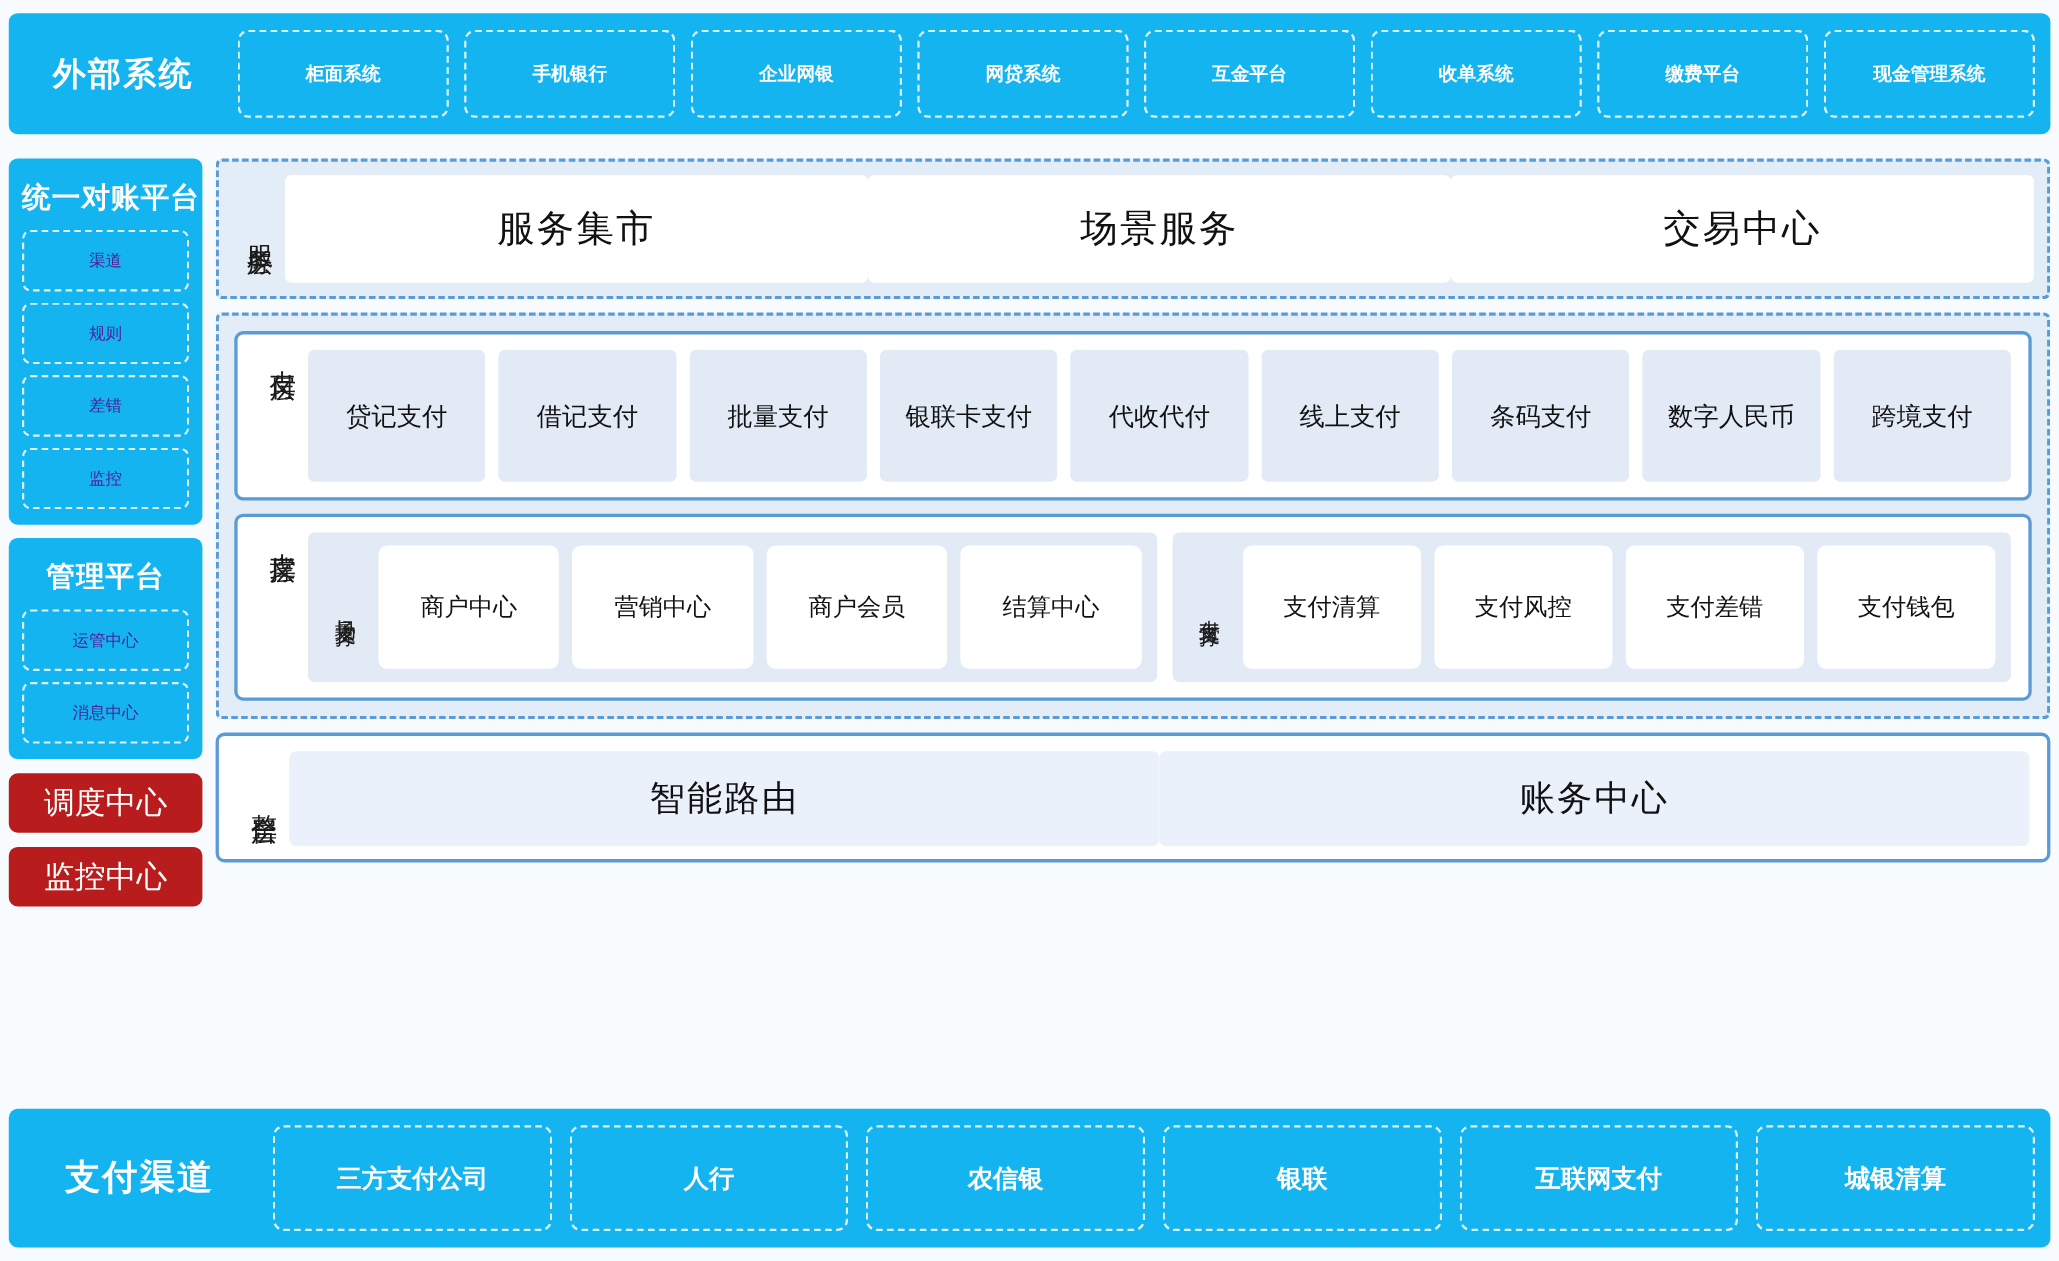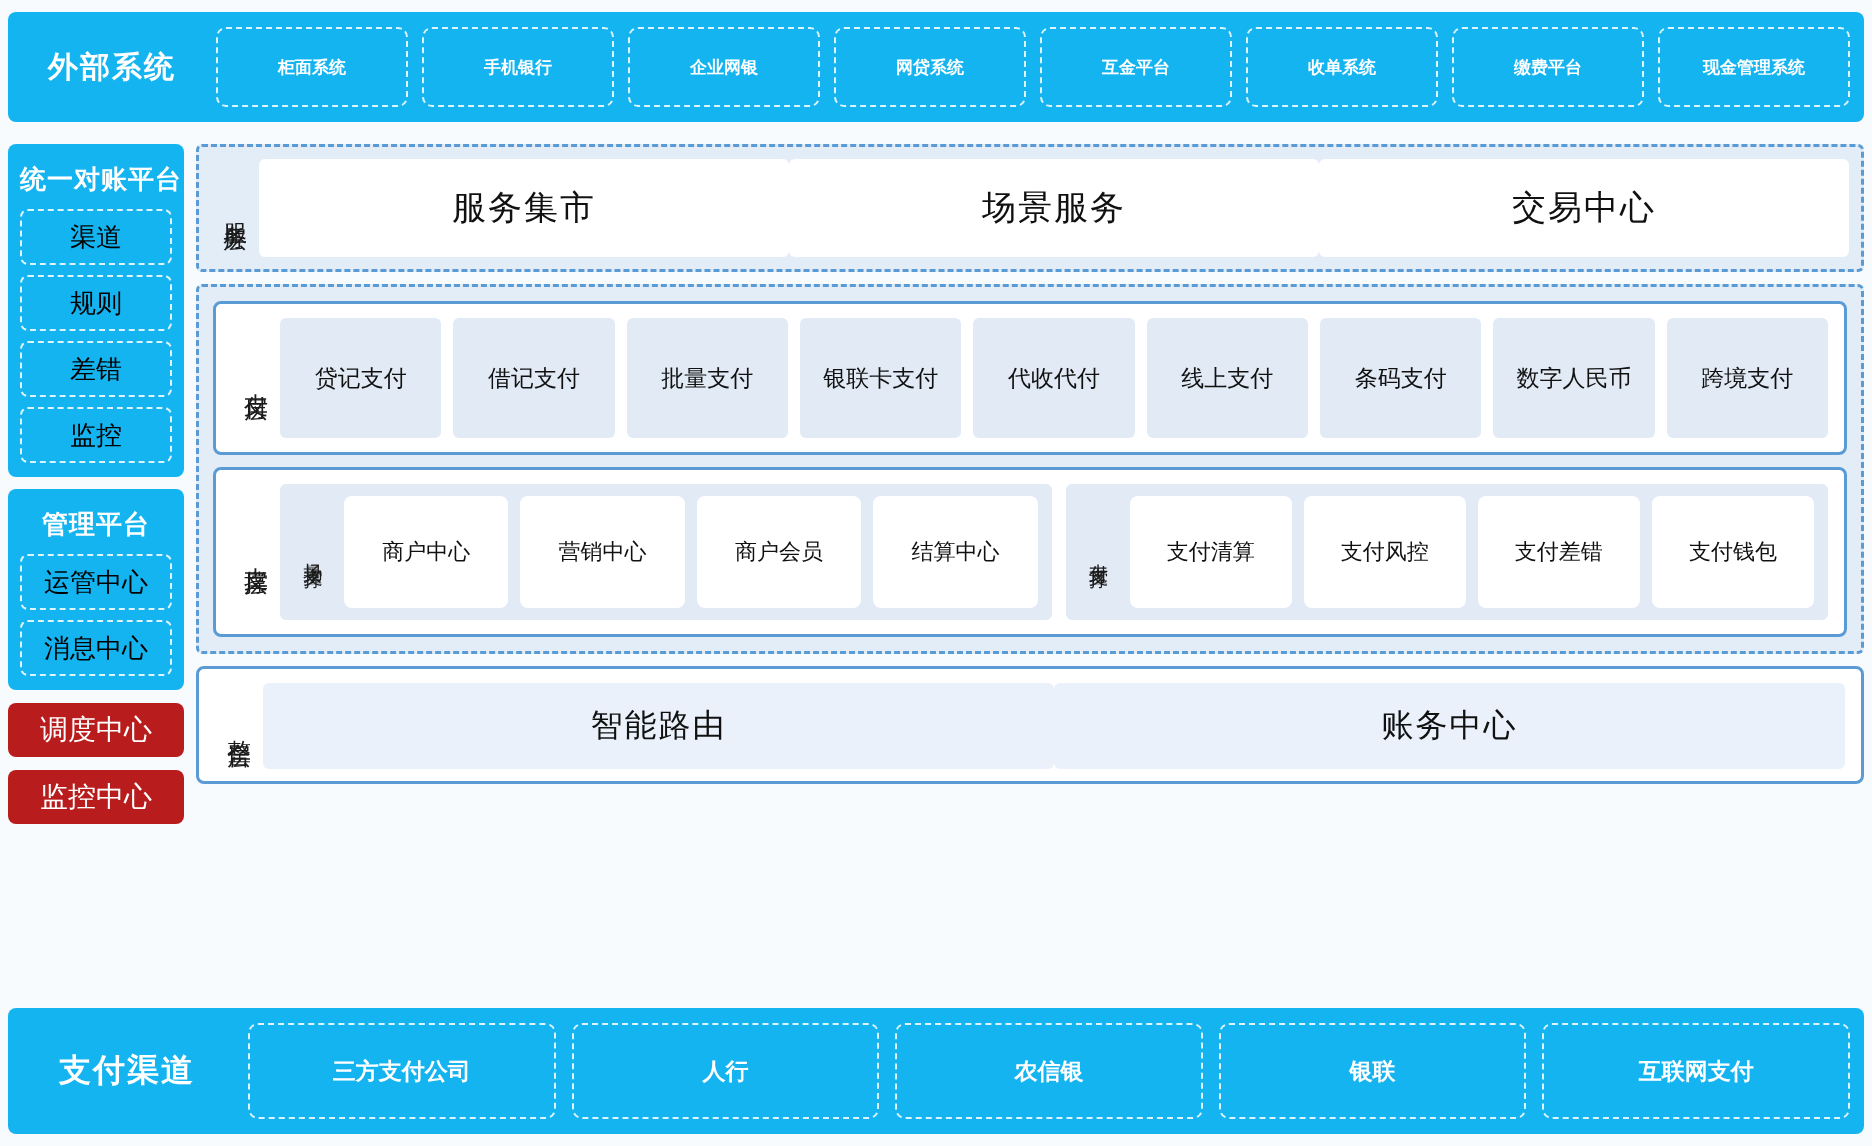--- a/index.html
+++ b/index.html
@@ -62,21 +62,21 @@
     margin-bottom: 12px;
   }
   .left-card-title {
     color: #fff; font-size: 26px; font-weight: bold;
     text-align: center; padding: 8px 0 12px 0;
     letter-spacing: 1px; white-space: nowrap;
   }
   .left-sub {
     border: 2px dashed rgba(255,255,255,0.85);
     border-radius: 8px;
-    color: #000000; font-size: 26px;
+    color: #4c1d95; font-size: 15px;
     height: 56px; margin-bottom: 10px;
     display: flex; align-items: center; justify-content: center;
     white-space: nowrap;
   }
   .left-sub:last-child { margin-bottom: 0; }
   .left-solid {
     background: #b91c1c; border-radius: 8px;
     color: #fff; font-size: 28px;
     height: 54px; margin-bottom: 12px;
     display: flex; align-items: center; justify-content: center;
@@ -125,21 +125,21 @@
     letter-spacing: 2px;
     white-space: nowrap;
   }
 
   
   .panel {
     border: 3px solid #5b9bd5;
     border-radius: 8px;
     background: #ffffff;
     padding: 14px 16px;
-    display: flex; align-items: center;
+    display: flex; align-items: flex-start;
     flex: 1;
   }
   .tile-row { display: flex; gap: 12px; flex: 1; }
   .tile {
     background: #e1eaf5;
     border-radius: 6px;
     flex: 1;
     display: flex; align-items: center; justify-content: center;
     font-size: 23px; color: #111;
     white-space: nowrap;
@@ -289,15 +289,16 @@
 
   </div>
 
   <div class="band channel-band">
     <div class="band-title">支付渠道</div>
     <div class="dashed-chip">三方支付公司</div>
     <div class="dashed-chip">人行</div>
     <div class="dashed-chip">农信银</div>
     <div class="dashed-chip">银联</div>
     <div class="dashed-chip">互联网支付</div>
+    <div class="dashed-chip">城银清算</div>
   </div>
 
 </div>
 
 </body></html>

